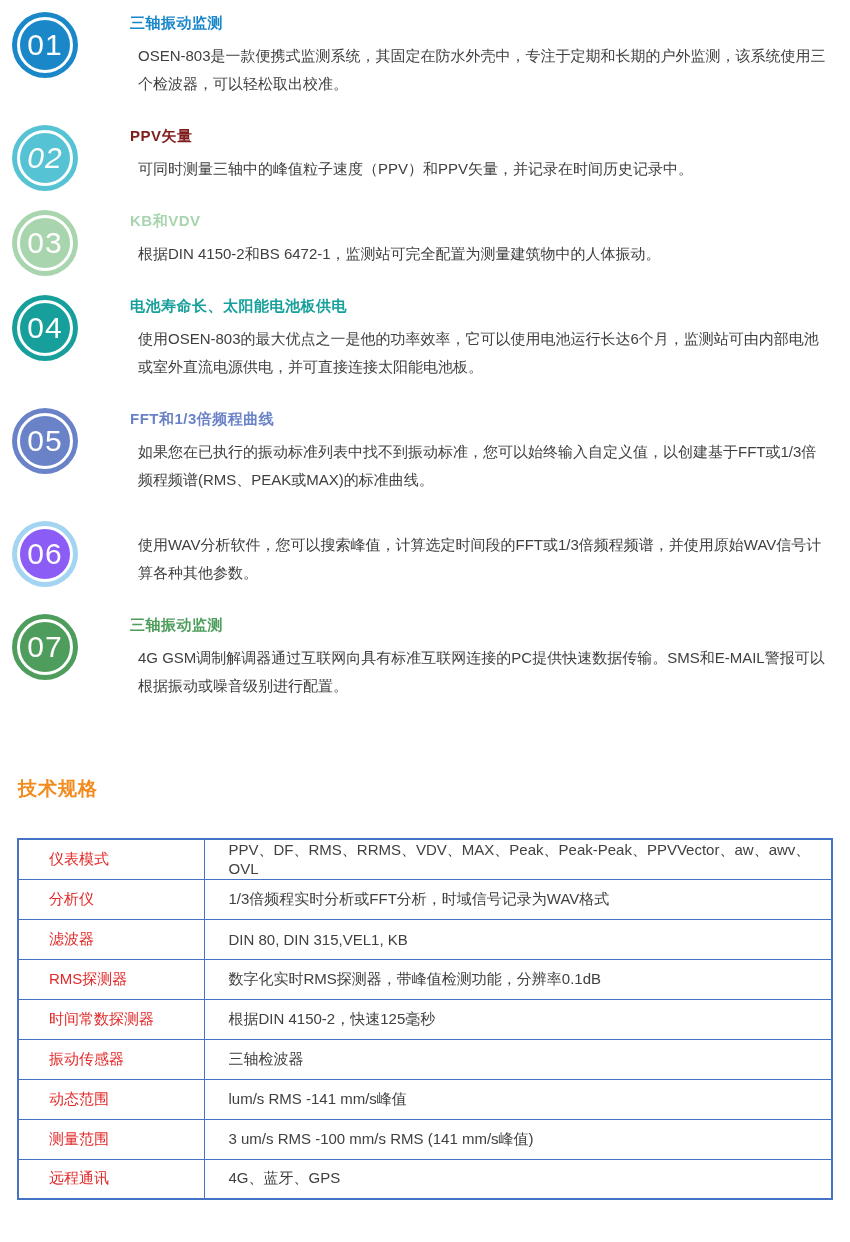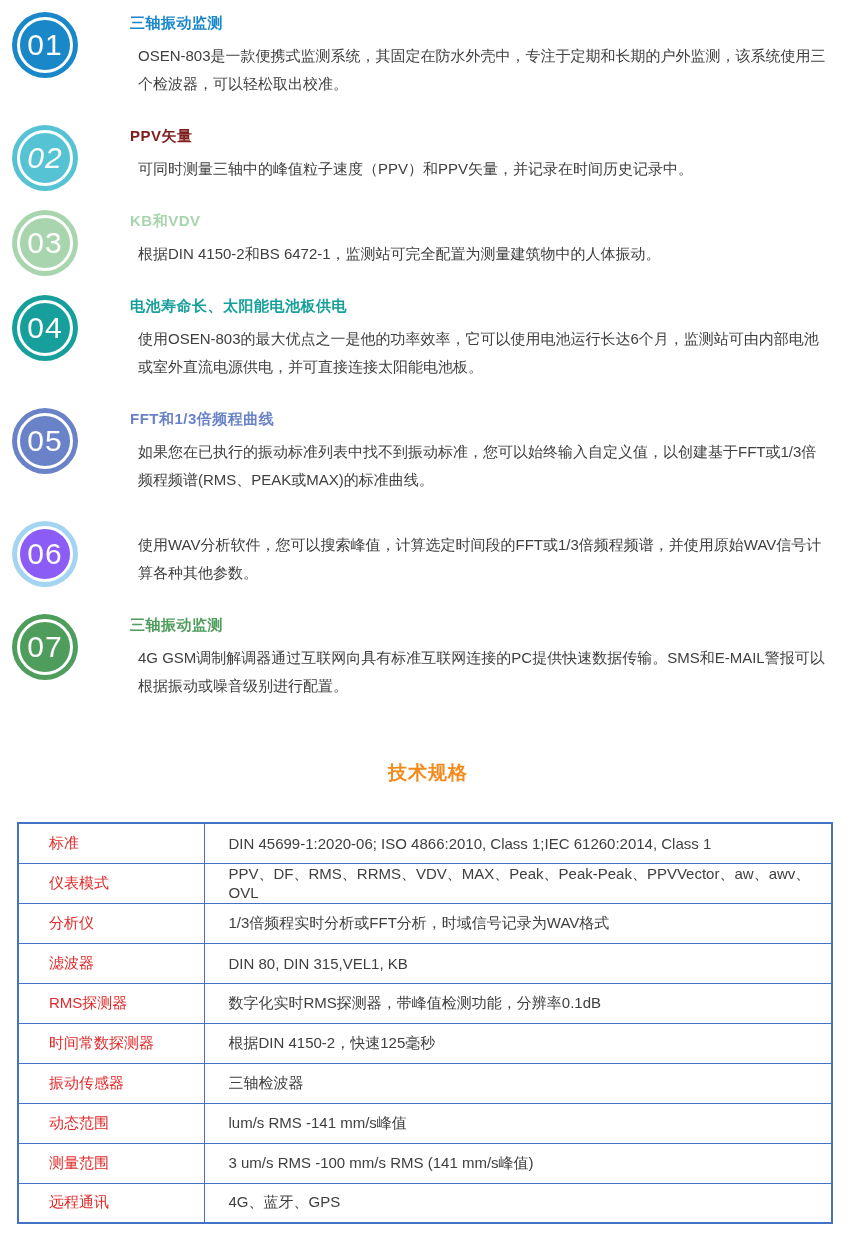--- a/index.html
+++ b/index.html
@@ -20,21 +20,21 @@
   .page { padding: 12px 12px 0 12px; }
 
   .section-heading {
     font-size: 19px;
     font-weight: bold;
     margin: 0;
     padding-left: 6px;
     letter-spacing: 1px;
   }
   .features-heading { margin-bottom: 34px; }
-  .specs-heading { margin-top: 52px; margin-bottom: 36px; text-align: center; }
+  .specs-heading { margin-top: 68px; margin-bottom: 36px; }
 
   .feature-list { margin: 0; padding: 0; }
   .feature-item {
     display: flex;
     align-items: flex-start;
     margin-bottom: 19px;
   }
   .circle-col {
     flex: none;
     width: 118px;
@@ -181,24 +181,20 @@
       <p class="feature-title" style="color: rgb(78, 157, 92);">三轴振动监测</p>
       <p class="feature-desc">4G GSM调制解调器通过互联网向具有标准互联网连接的PC提供快速数据传输。SMS和E-MAIL警报可以根据振动或噪音级别进行配置。</p>
     </div>
   </div>
 </div>
 
   <h1 class="section-heading specs-heading" style="color: rgb(242, 138, 28);">技术规格</h1>
 
   <table class="specs-table">
     <tbody>
-  <tr>
-    <td class="spec-label">标准</td>
-    <td class="spec-value">DIN 45699-1:2020-06; ISO 4866:2010, Class 1;IEC 61260:2014, Class 1</td>
-  </tr>
 
   <tr>
     <td class="spec-label">仪表模式</td>
     <td class="spec-value">PPV、DF、RMS、RRMS、VDV、MAX、Peak、Peak-Peak、PPVVector、aw、awv、OVL</td>
   </tr>
 
   <tr>
     <td class="spec-label">分析仪</td>
     <td class="spec-value">1/3倍频程实时分析或FFT分析，时域信号记录为WAV格式</td>
   </tr>

